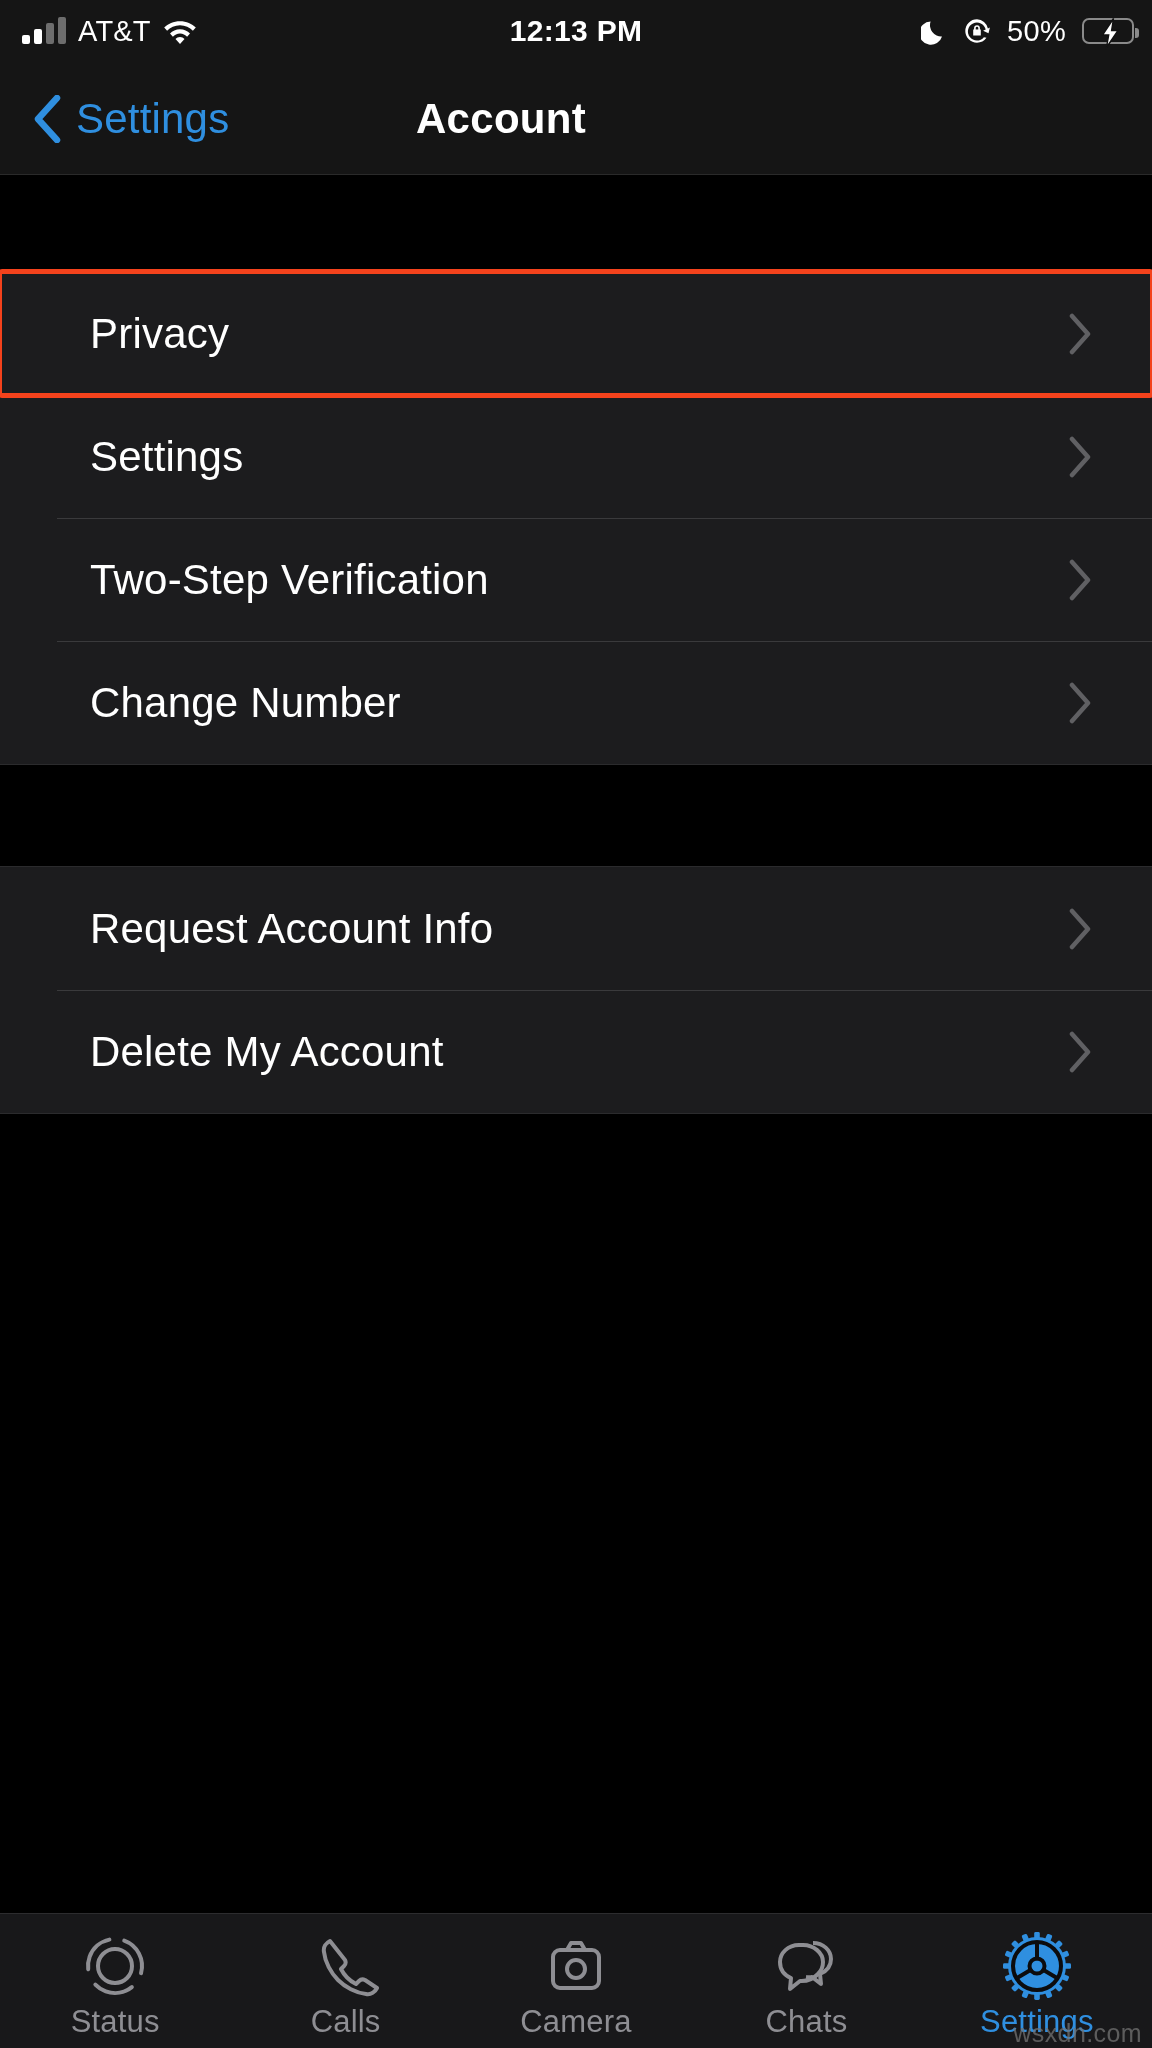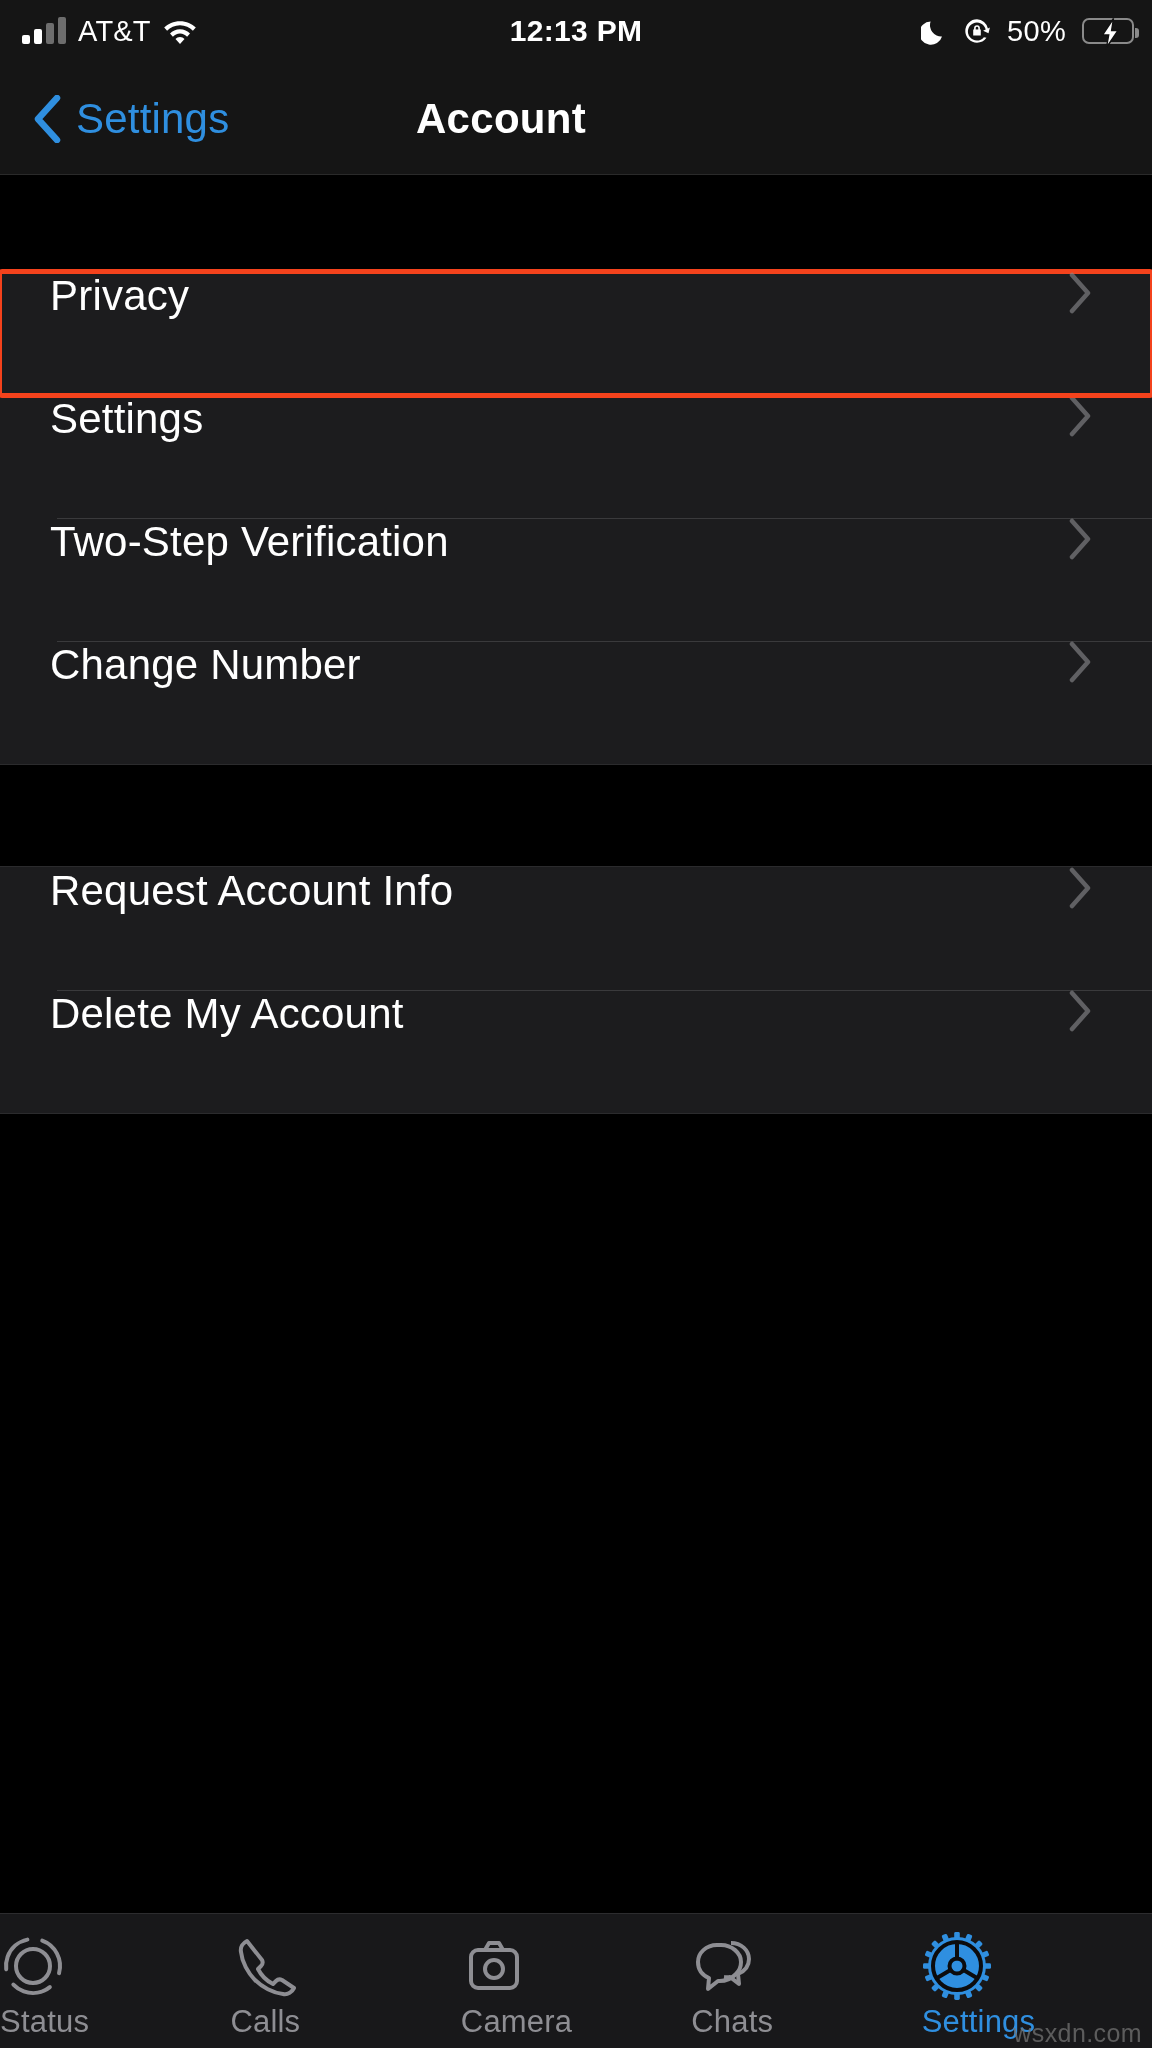--- a/index.html
+++ b/index.html
@@ -96,22 +96,22 @@
     background:#1c1c1e;
     border-top:1px solid #2b2b2d;
     border-bottom:1px solid #2b2b2d;
   }
   #group1 { top:271px; }
   #group2 { top:866px; }
 
   .row {
     position:relative;
     height:123px;
-    display:flex; align-items:flex-start;
-    padding-left:50px; padding-right:60px;
+    display:flex; align-items:center;
+    padding-left:90px; padding-right:60px;
     cursor:pointer;
   }
   .row + .row::before {
     content:"";
     position:absolute; left:57px; right:0; top:0;
     height:1px; background:#3a3a3c;
   }
   .row-label {
     font-size:42px; color:#ffffff; letter-spacing:0.2px;
     flex:1;
@@ -130,21 +130,21 @@
   .tabbar {
     position:absolute; left:0; bottom:0;
     width:1152px; height:135px;
     background:#18181a;
     border-top:1px solid #2c2c2e;
     display:flex;
   }
   .tab {
     flex:1;
     display:flex; flex-direction:column;
-    align-items:flex-start; justify-content:flex-start;
+    align-items:center; justify-content:flex-start;
     padding-top:16px;
     cursor:pointer;
   }
   .tab-icon { height:72px; display:flex; align-items:center; justify-content:center; }
   .tab-icon svg { display:block; }
   .tab-label {
     font-size:31px; color:#8e8e93; margin-top:2px; letter-spacing:0.2px;
   }
   .tab.active .tab-label { color:#2f8fe0; }
 

